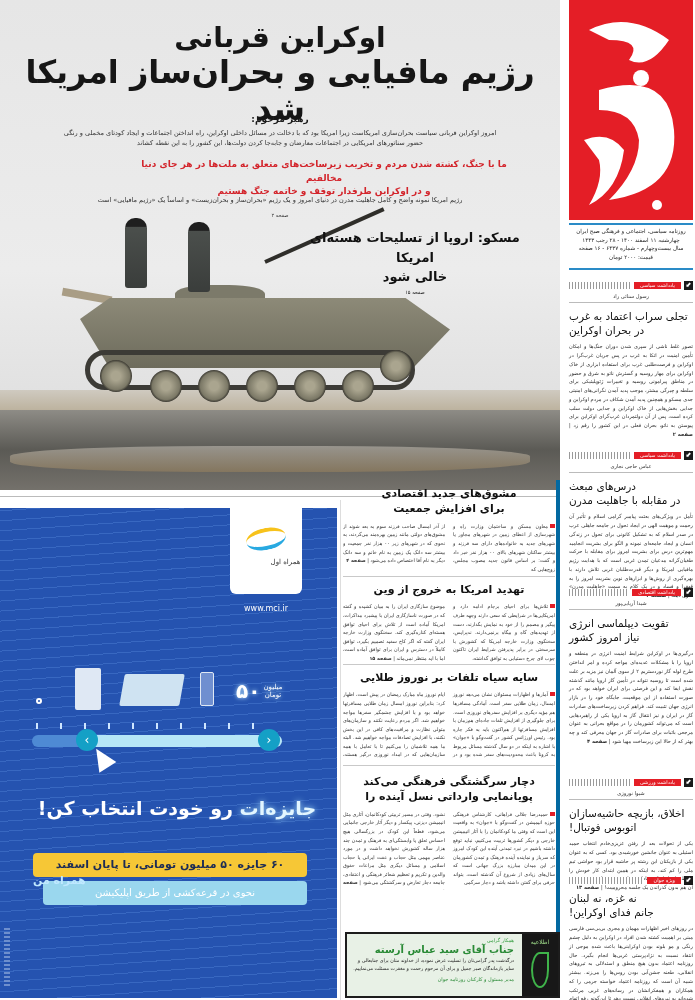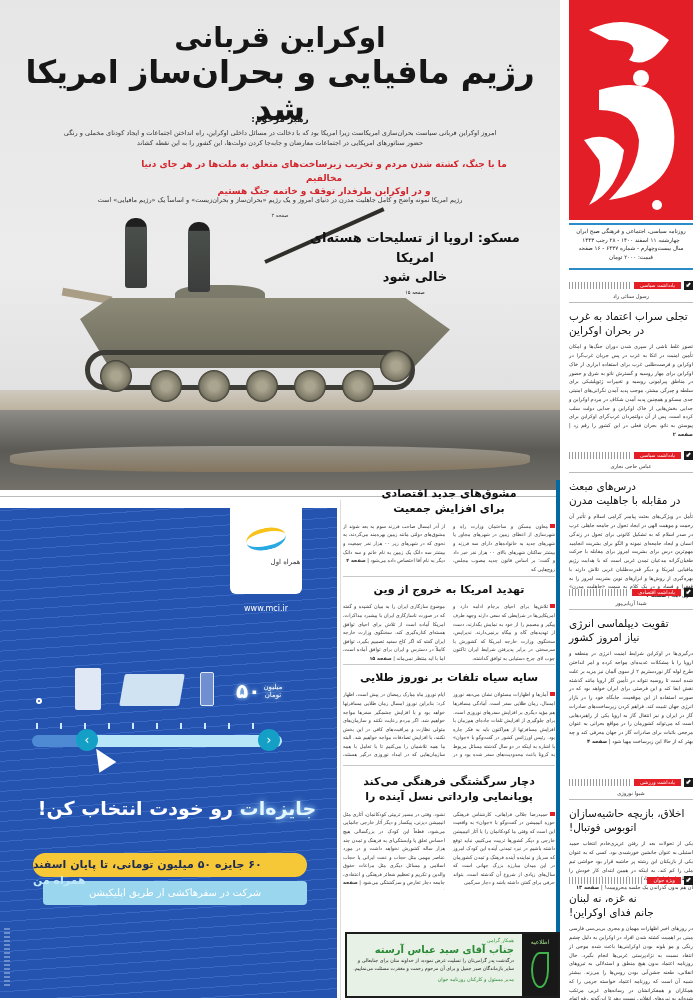--- a/index.html
+++ b/index.html
@@ -79,21 +79,21 @@
   .ad-amount .num { font-size: 20px; font-weight: bold; }
   .ad-amount .unit { font-size: 7px; line-height: 1.2; text-align: center; }
   .ad-prod { position: absolute; background: #dfe8f4; border-radius: 2px; }
   .ad-dot { position: absolute; left: 36px; top: 190px; width: 6px; height: 6px; border: 2px solid #fff; border-radius: 50%; }
   .ad-ticks { position: absolute; left: 36px; top: 215px; width: 240px; height: 6px; background: repeating-linear-gradient(90deg, #cfe6ff 0 2px, transparent 2px 24px); }
   .ad-slider { position: absolute; left: 32px; top: 227px; width: 250px; height: 12px; border-radius: 6px; background: linear-gradient(90deg, #4e8ad4 0 25%, #b6e6f7 25%); }
   .ad-knob { position: absolute; top: 221px; width: 22px; height: 22px; border-radius: 50%; background: #14a0c6; color: #fff; font-size: 12px; line-height: 22px; text-align: center; }
   .ad-cursor { position: absolute; left: 92px; top: 239px; width: 0; height: 0; border-left: 10px solid transparent; border-right: 10px solid transparent; border-bottom: 22px solid #fff; transform: rotate(-32deg); }
   .ad-headline { position: absolute; left: 20px; top: 289px; width: 290px; text-align: center; font-size: 19px; font-weight: bold; color: #fff; margin-left: 12px; }
   .ad-headline .hl { color: #e2f6ff; text-shadow: 0 0 6px #aee6ff; }
-  .ad-yellow { position: absolute; left: 33px; top: 345px; width: 274px; height: 24px; background: #f6c736; border-radius: 12px; text-align: left; font-size: 11px; font-weight: bold; line-height: 24px; color: #1d2c55; }
+  .ad-yellow { position: absolute; left: 33px; top: 345px; width: 274px; height: 24px; background: #f6c736; border-radius: 4px; text-align: center; font-size: 11px; font-weight: bold; line-height: 24px; color: #1d2c55; }
   .ad-cyan { position: absolute; left: 43px; top: 373px; width: 264px; height: 24px; background: #9ad7ee; border-radius: 4px; text-align: center; font-size: 10px; line-height: 24px; color: #fff; }
   .ad-brand { position: absolute; left: 33px; top: 366px; font-size: 11px; font-weight: bold; color: #bfe8ff; }
   .ad-fine { position: absolute; left: 4px; top: 420px; width: 6px; height: 60px; background: repeating-linear-gradient(#6e8fce 0 2px, transparent 2px 4px); }
 
   .hr-top { position: absolute; left: 0; top: 496px; width: 560px; height: 1px; background: #bbb; }
   .vr-mid { position: absolute; left: 340px; top: 500px; width: 1px; height: 500px; background: #ddd; }
 </style>
 </head>
 <body>
 
@@ -307,16 +307,16 @@
   <div class="ad-prod" style="left:200px;top:164px;width:14px;height:34px;background:#6f8fd0;border:1px solid #dfe8f4"></div>
 
   <div class="ad-ticks"></div>
   <div class="ad-slider"></div>
   <div class="ad-knob" style="left:76px">›</div>
   <div class="ad-knob" style="left:258px">‹</div>
   <div class="ad-cursor"></div>
 
   <div class="ad-headline"><span class="hl">جایزه‌ات</span><span> رو خودت انتخاب کن!</span></div>
   <div class="ad-yellow">۶۰ جایزه ۵۰ میلیون تومانی، تا پایان اسفند</div>
-  <div class="ad-cyan">شرکت در سفرها‌کشی از طریق اپلیکیشن</div>
+  <div class="ad-cyan">نحوی در قرعه‌کشی از طریق اپلیکیشن</div>
   <div class="ad-brand">همراه من</div>
   <div class="ad-fine"></div>
 </section>
 
 </body></html>

